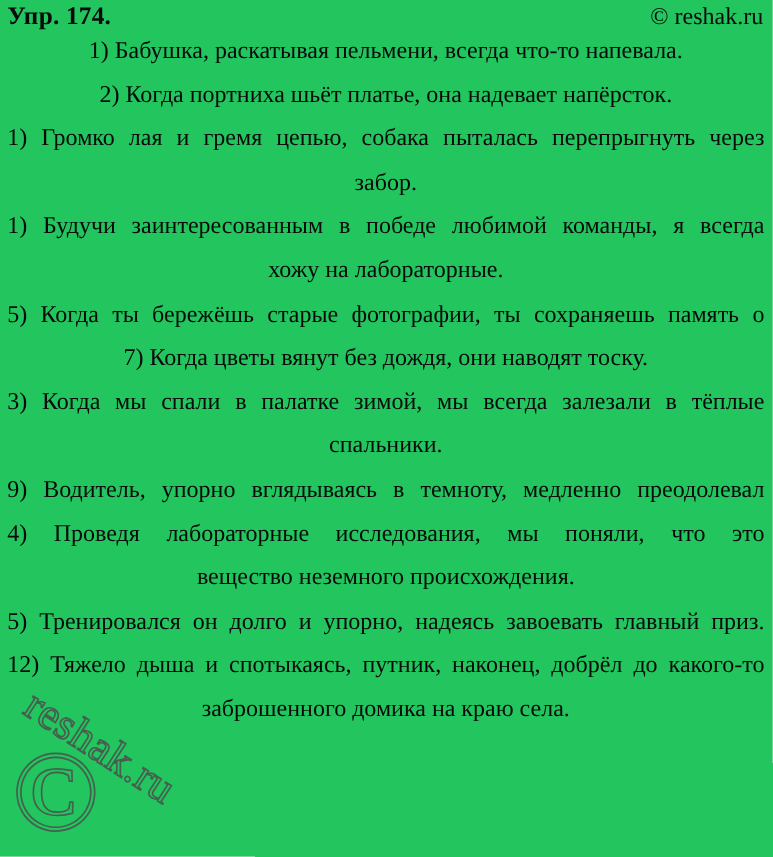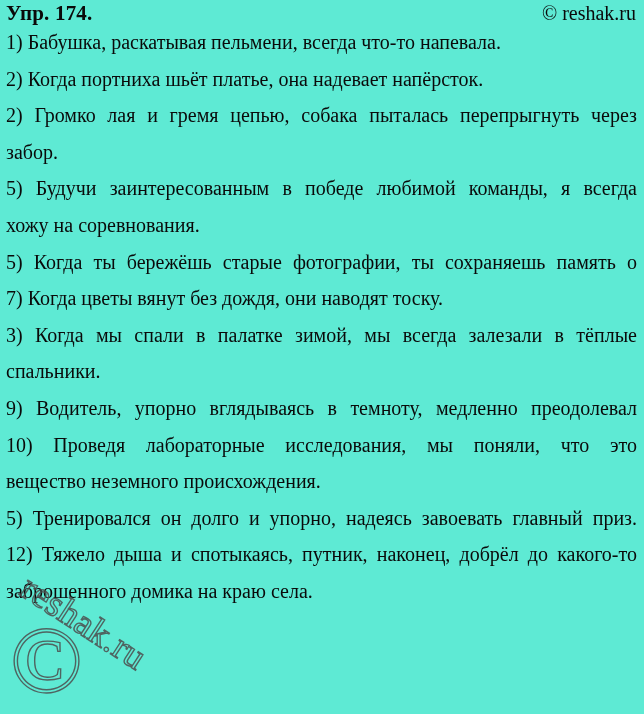--- a/index.html
+++ b/index.html
@@ -1,38 +1,38 @@
 <!DOCTYPE html>
 <html><head>
 <meta charset="utf-8">
 <style>
   html,body{margin:0;padding:0;background:#ffffff;}
   .page{
     position:relative;
     width:644px;height:714px;
-    background:#5eead4;
+    background:#22c55e;
     overflow:hidden;
     font-family:"Liberation Serif",serif;
     color:#0a0a0a;
   }
   .header{
     position:absolute;top:0;left:6px;right:8px;
     display:flex;justify-content:space-between;align-items:baseline;
     line-height:26px;
   }
   .title{font-weight:bold;font-size:21px;letter-spacing:.2px;}
   .brand{font-size:20px;text-align:center;}
   .body{
     position:absolute;top:0;left:0;right:0;
     padding:24px 7px 0 6px;
   }
   .line{
     font-size:20px;
     line-height:36.6px;
-    text-align:left;
+    text-align:center;
     white-space:normal;
   }
   .line.stretch{
     text-align:justify;
     text-align-last:justify;
   }
   .wm{
     position:absolute;top:0;left:0;
     pointer-events:none;
     opacity:.85;
@@ -50,30 +50,30 @@
 <div class="page">
 
   <div class="header">
     <div class="title">Упр. 174.</div>
     <div class="brand">© reshak.ru</div>
   </div>
 
   <div class="body" id="lines">
       <div class="line">1) Бабушка, раскатывая пельмени, всегда что-то напевала.</div>
       <div class="line">2) Когда портниха шьёт платье, она надевает напёрсток.</div>
-      <div class="line stretch">2) Громко лая и гремя цепью, собака пыталась перепрыгнуть через</div>
+      <div class="line stretch">1) Громко лая и гремя цепью, собака пыталась перепрыгнуть через</div>
       <div class="line">забор.</div>
-      <div class="line stretch">5) Будучи заинтересованным в победе любимой команды, я всегда</div>
-      <div class="line">хожу на соревнования.</div>
+      <div class="line stretch">1) Будучи заинтересованным в победе любимой команды, я всегда</div>
+      <div class="line">хожу на лабораторные.</div>
       <div class="line stretch">5) Когда ты бережёшь старые фотографии, ты сохраняешь память о</div>
       <div class="line">7) Когда цветы вянут без дождя, они наводят тоску.</div>
       <div class="line stretch">3) Когда мы спали в палатке зимой, мы всегда залезали в тёплые</div>
       <div class="line">спальники.</div>
       <div class="line stretch">9) Водитель, упорно вглядываясь в темноту, медленно преодолевал</div>
-      <div class="line stretch">10) Проведя лабораторные исследования, мы поняли, что это</div>
+      <div class="line stretch">4) Проведя лабораторные исследования, мы поняли, что это</div>
       <div class="line">вещество неземного происхождения.</div>
       <div class="line stretch">5) Тренировался он долго и упорно, надеясь завоевать главный приз.</div>
       <div class="line stretch">12) Тяжело дыша и спотыкаясь, путник, наконец, добрёл до какого-то</div>
       <div class="line">заброшенного домика на краю села.</div>
     </div>
 
   <svg class="wm" width="644" height="714" viewBox="0 0 644 714" aria-hidden="true">
     <text x="10" y="692" font-size="96">©</text>
     <text transform="translate(18,594) rotate(33)" font-size="37" letter-spacing="0.5">reshak.ru</text>
   </svg>

